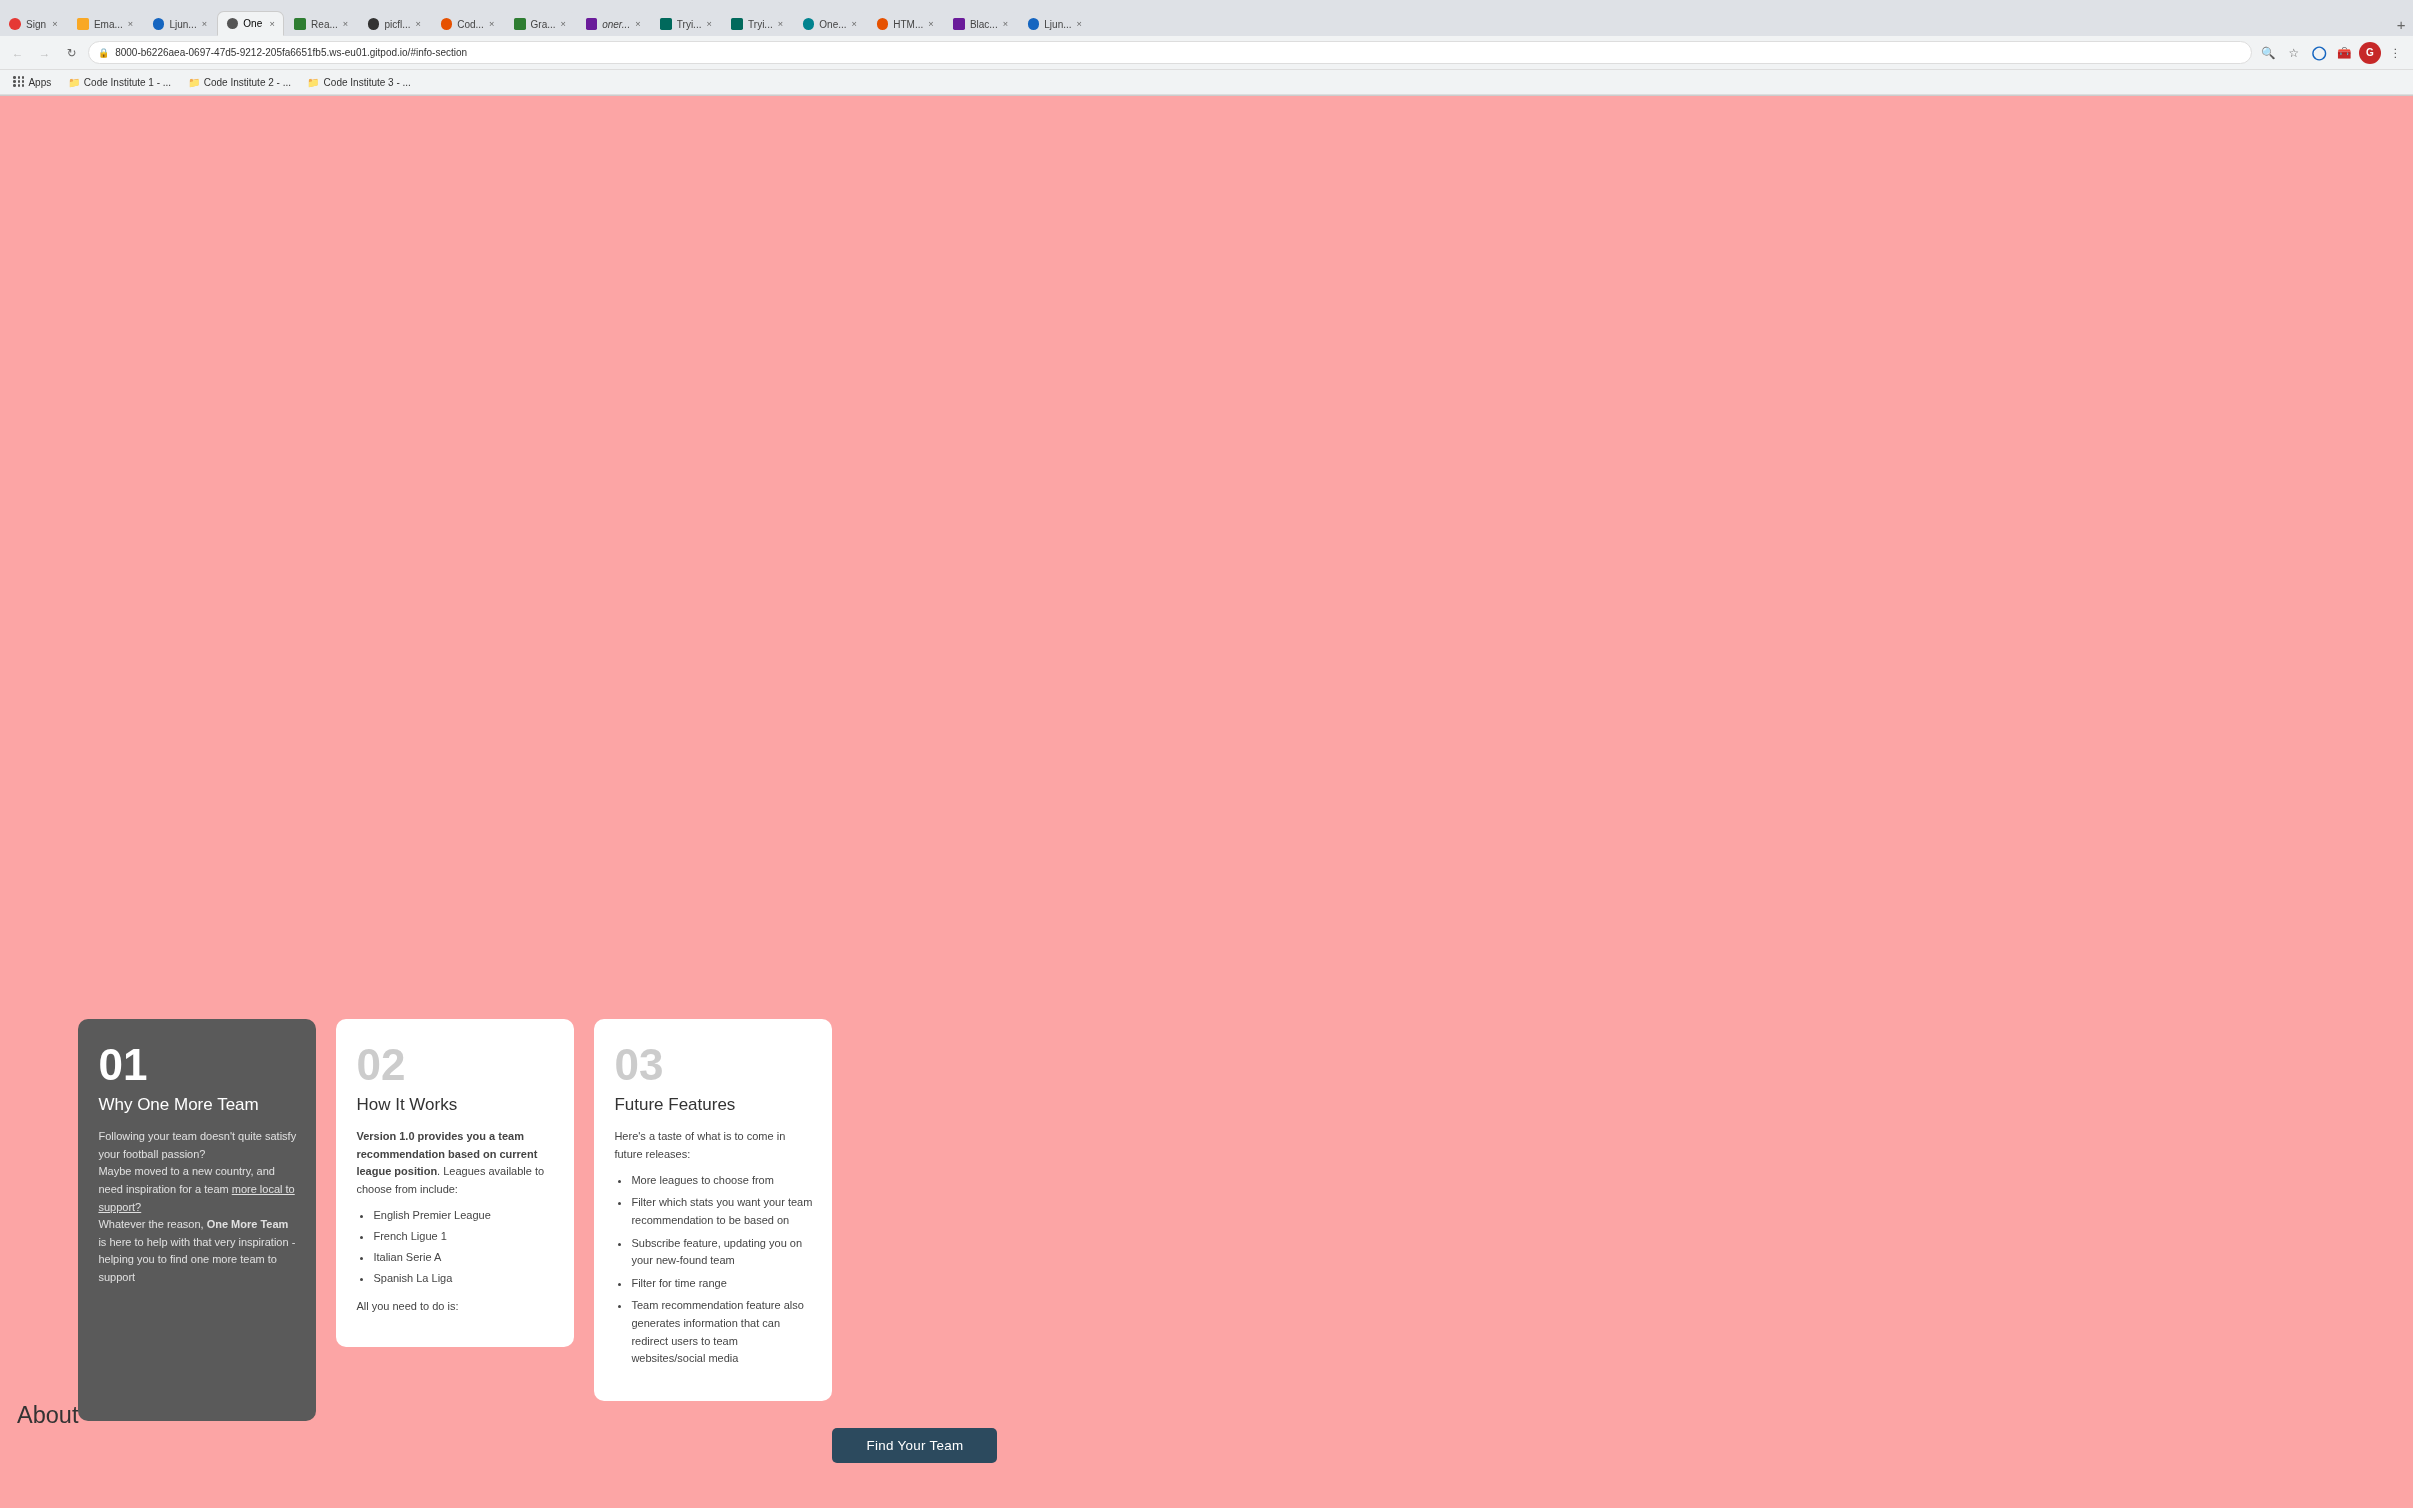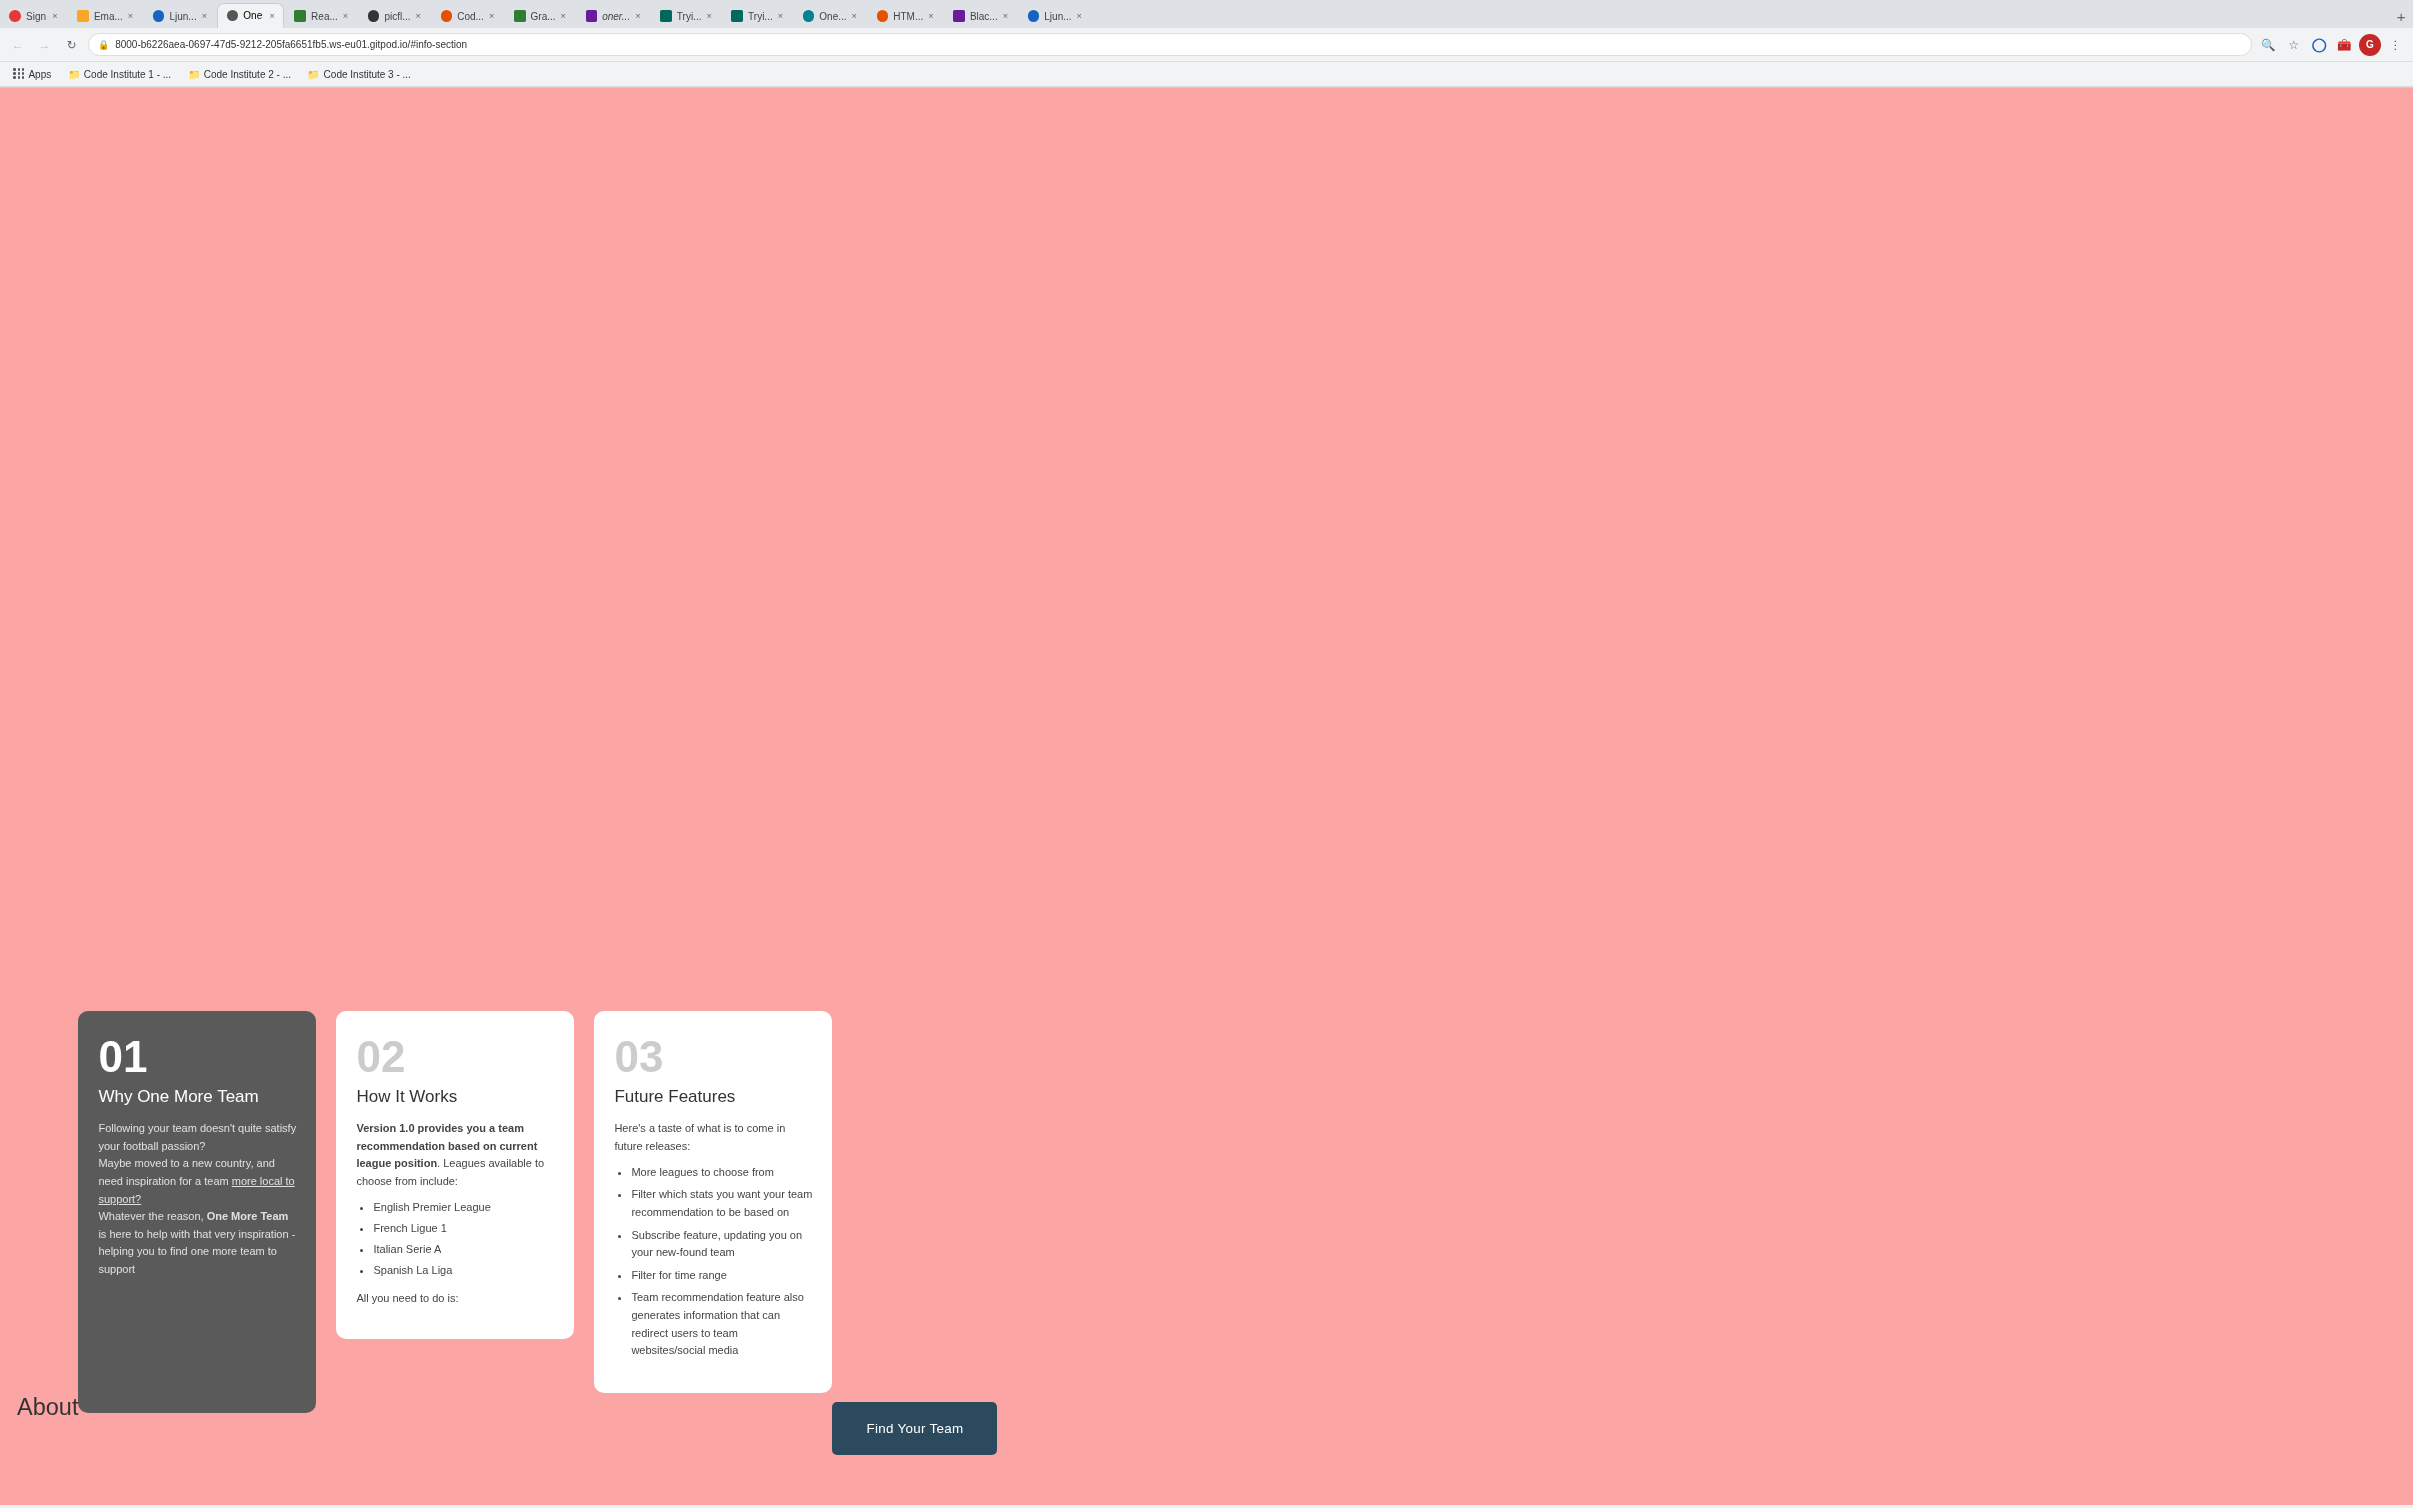--- a/index.html
+++ b/index.html
@@ -11,21 +11,21 @@
       border-bottom: 0.8px solid #ccc;
       user-select: none;
     }
 
     
     .tab-bar {
       display: flex;
       align-items: flex-end;
       padding: 3px 0 0 0;
       background: #dee1e6;
-      height: 28px;
+      height: 36px;
       overflow: hidden;
     }
     .tab {
       display: flex;
       align-items: center;
       padding: 0 8.4px;
       height: 25px;
       background: #dee1e6;
       border-radius: 6.7px 6.7px 0 0;
       font-size: 10px;
@@ -252,21 +252,21 @@
       color: inherit;
       text-decoration: underline;
     }
 
     .card-body strong { font-weight: bold; }
 
     .find-team-btn {
       background: #2c4a5e;
       color: white;
       border: none;
-      padding: 19px 34px;
+      padding: 10px 34px;
       font-size: 13.4px;
       border-radius: 5px;
       cursor: pointer;
       font-weight: 500;
       letter-spacing: 0.3px;
     }
 
     
     .fav-red { background: #e53935; border-radius: 50%; }
     .fav-yellow { background: #f9a825; }

